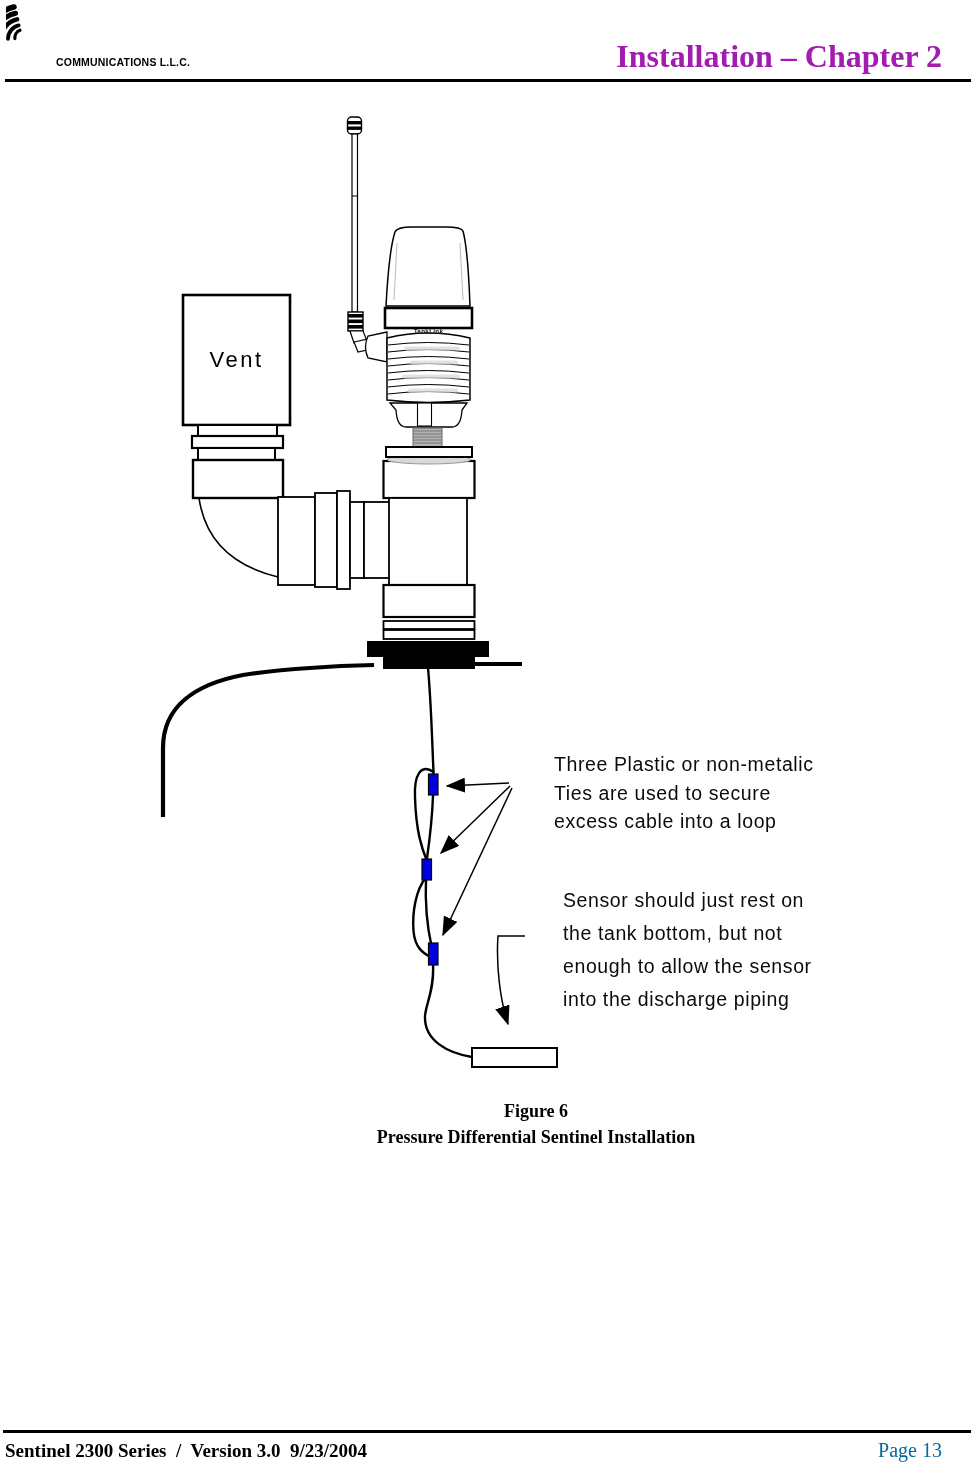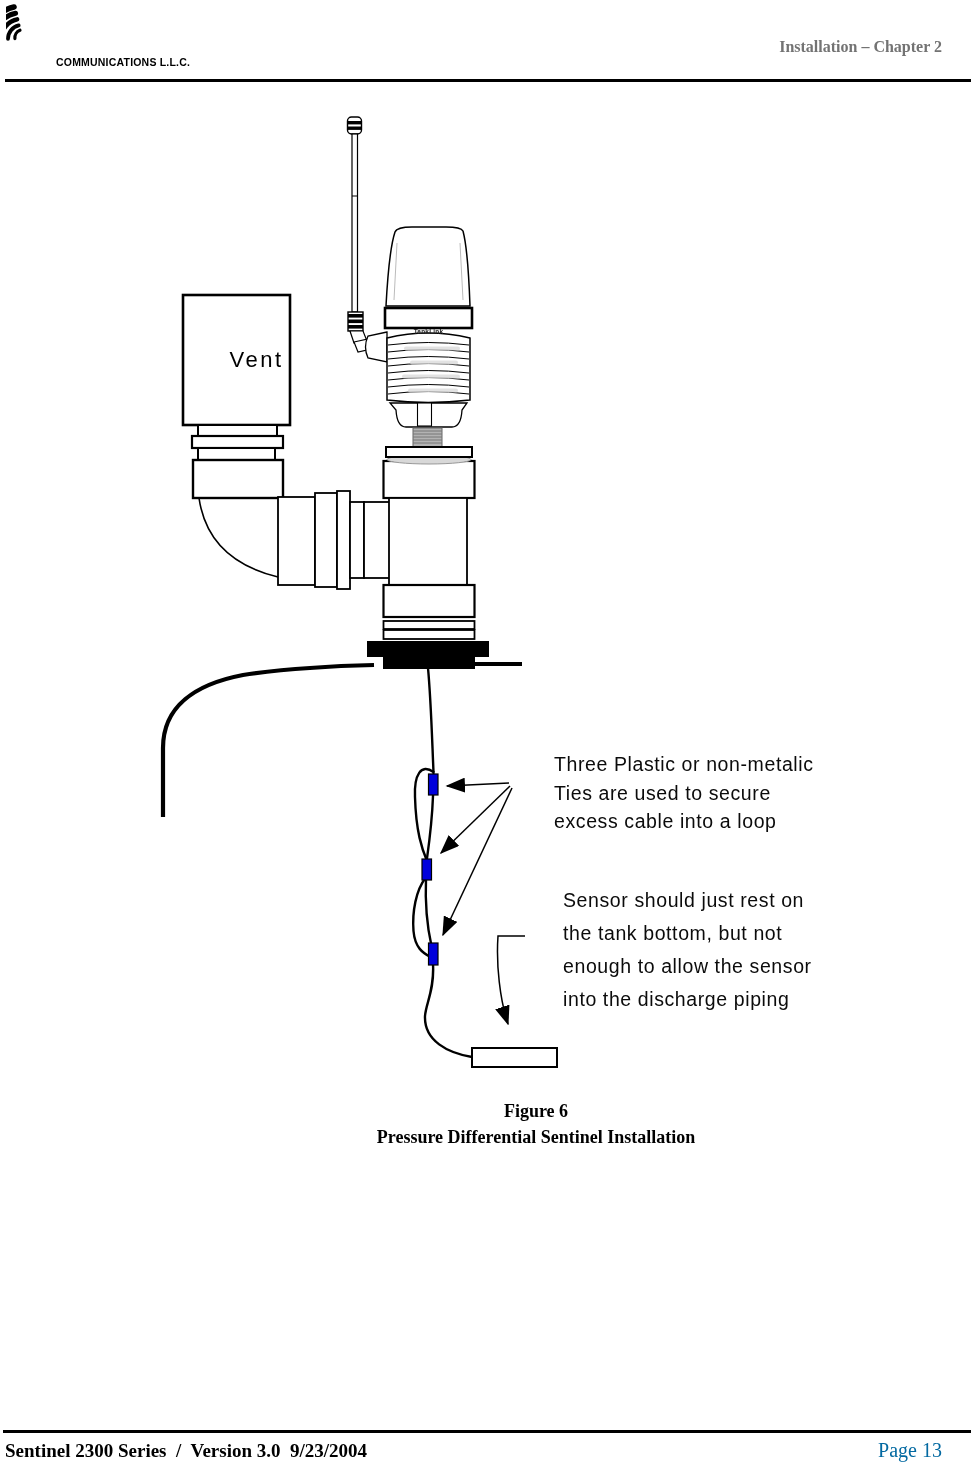--- a/index.html
+++ b/index.html
@@ -5,27 +5,27 @@
   html,body{margin:0;padding:0;}
   body{width:976px;height:1469px;position:relative;background:#ffffff;
        font-family:"Liberation Sans",sans-serif;overflow:hidden;}
   .abs{position:absolute;}
   
   .logo-text{position:absolute;left:0;top:20px;white-space:nowrap;color:#000;font-weight:bold;}
   .logo-big{font-size:34px;letter-spacing:0px;}
   .logo-small{font-size:24px;letter-spacing:0px;}
   .logo-sub{position:absolute;left:50px;top:54px;font-size:10.5px;font-weight:bold;
             letter-spacing:0.2px;color:#000;white-space:nowrap;}
-  .chapter-title{position:absolute;right:34px;top:38px;font-size:16px;font-weight:bold;color:#737373;
+  .chapter-title{position:absolute;right:34px;top:38px;font-size:32px;font-weight:bold;color:#a21caf;
                  font-family:"Liberation Serif",serif;white-space:nowrap;}
   .hrule{position:absolute;background:#000;}
   
   .vent-label{position:absolute;left:183px;top:295px;width:107px;height:130px;
               display:flex;align-items:center;justify-content:center;
-              font-size:22px;letter-spacing:2.5px;color:#000;padding-left:20px;}
+              font-size:22px;letter-spacing:2.5px;color:#000;}
   .device-label{position:absolute;left:387px;top:328px;width:83px;text-align:center;
                 font-size:6.5px;font-weight:bold;color:#222;letter-spacing:0.2px;}
   .annotation{position:absolute;font-size:19.5px;line-height:28.5px;letter-spacing:0.6px;
               color:#0b0b0b;white-space:pre-line;margin-left:35px;}
   .ann-ties{left:519px;top:750px;}
   .ann-sensor{left:528px;top:884px;line-height:33px;}
   
   .caption-line{position:absolute;left:0;width:976px;text-align:center;font-weight:bold;
                 color:#000;font-family:"Liberation Serif",serif;font-size:18px;margin-left:48px;}
   

